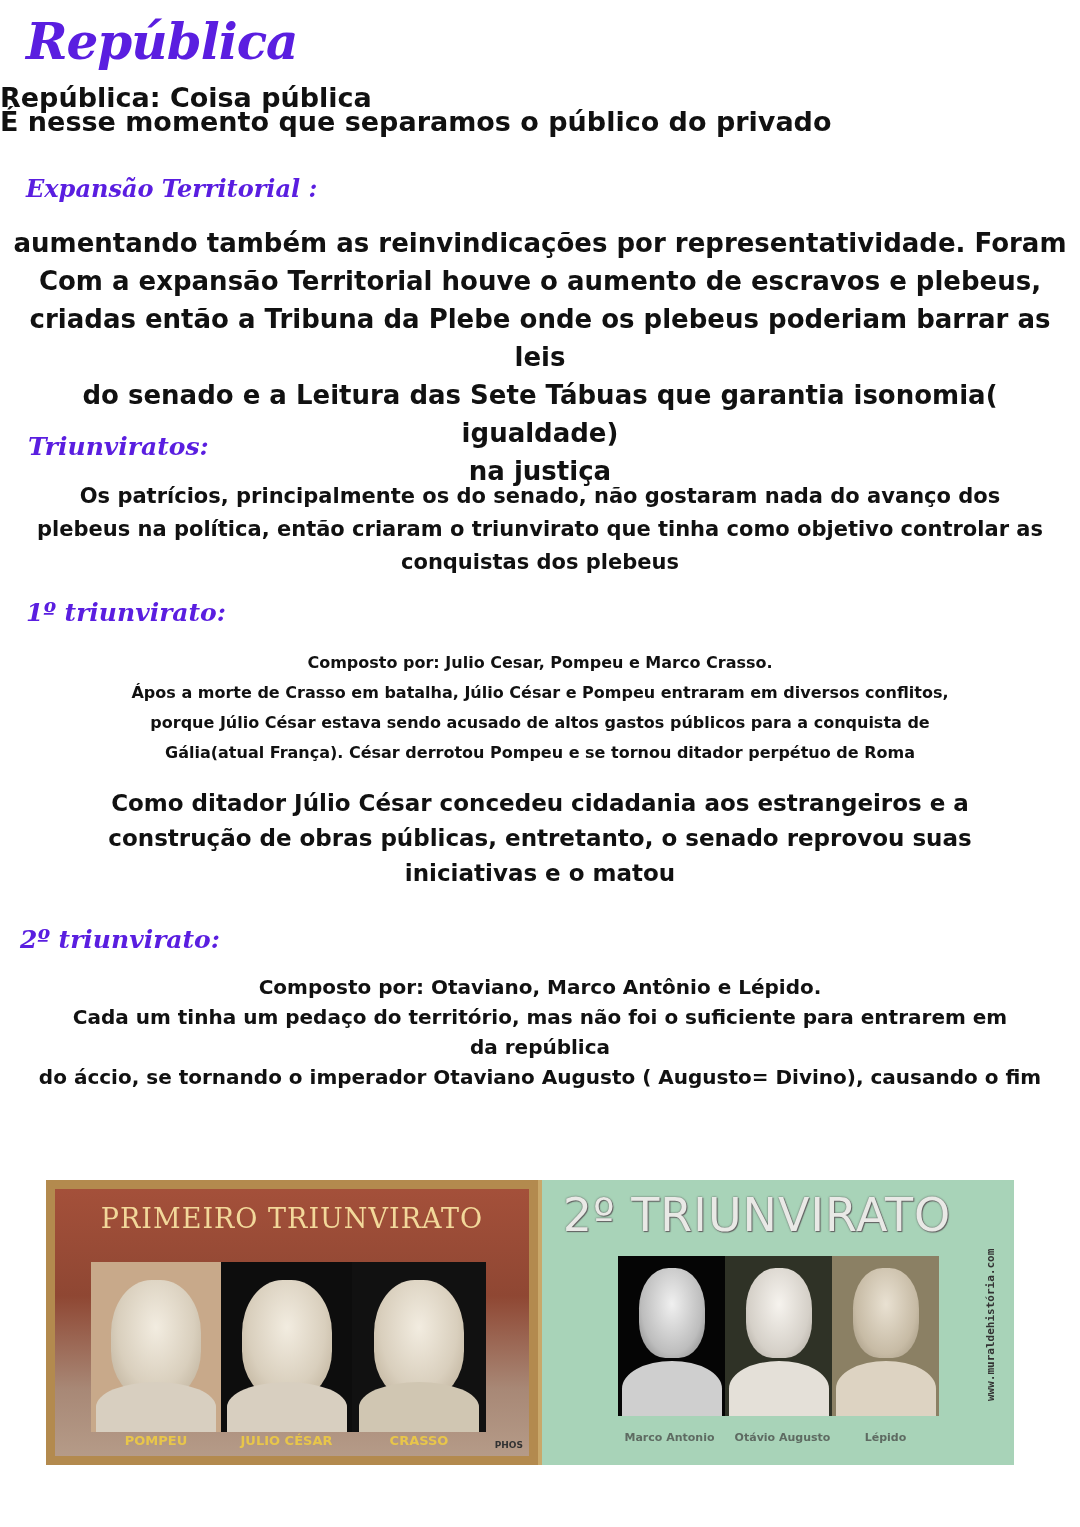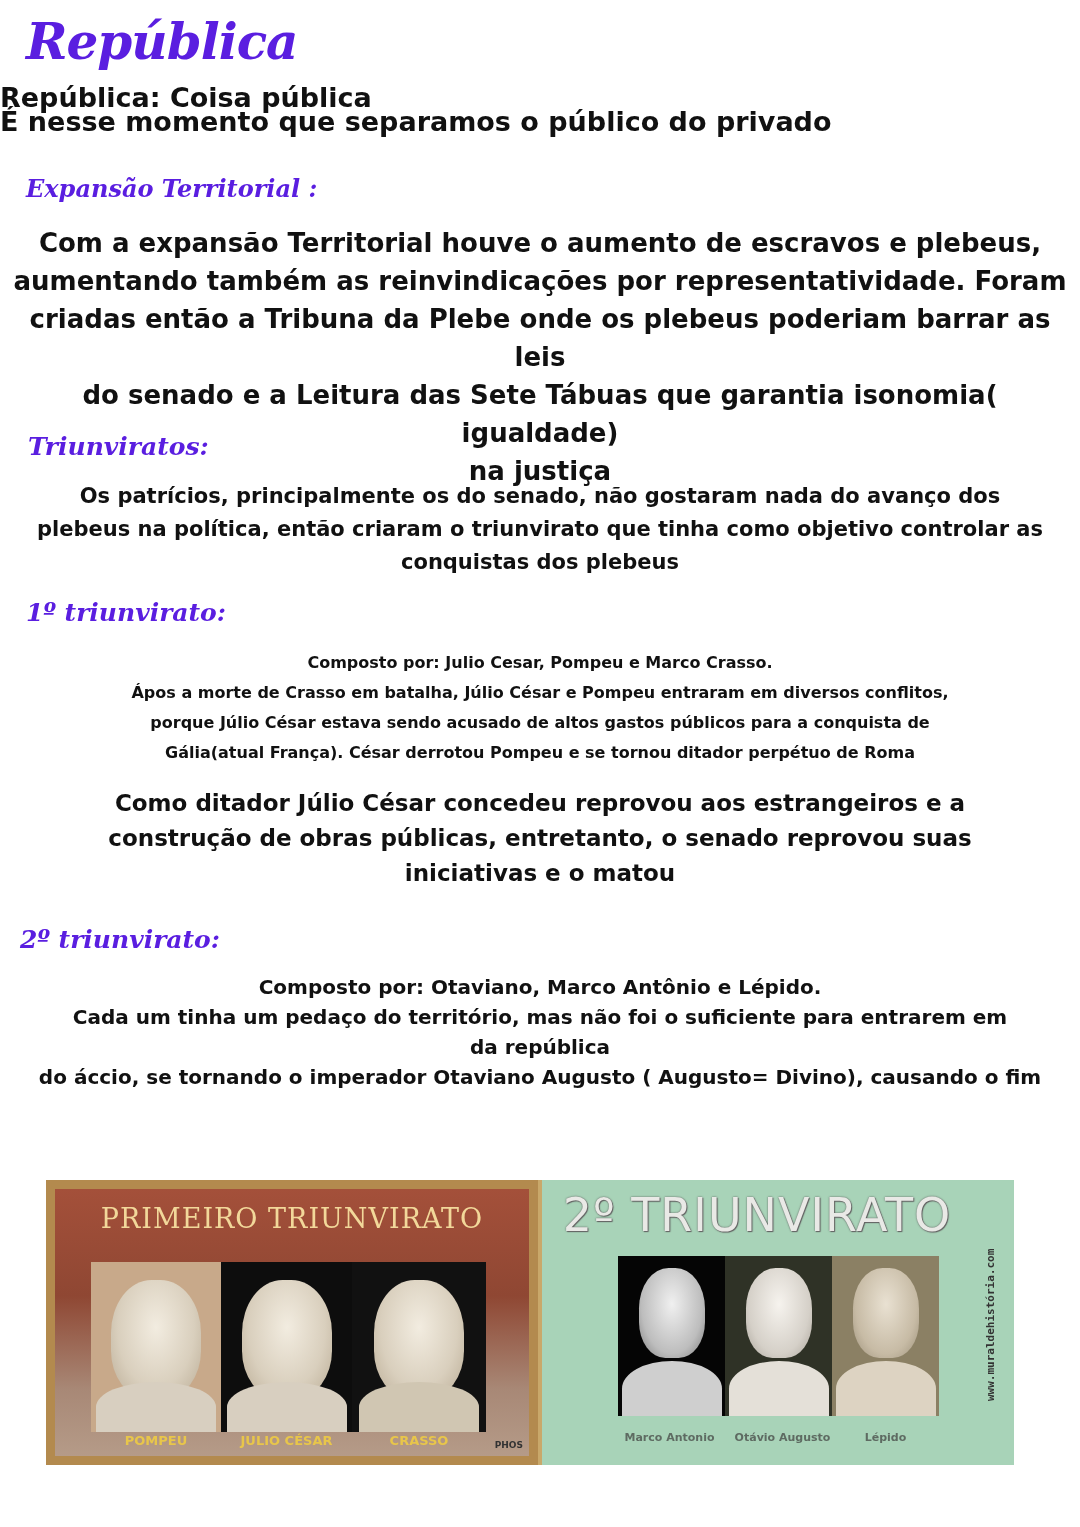--- a/index.html
+++ b/index.html
@@ -86,43 +86,43 @@
 </head>
 <body>
 
 <div class="title">República</div>
 
 <div class="subtitle" style="top:80px;">República: Coisa pública</div>
 <div class="subtitle" style="top:104px;">É nesse momento que separamos o público do privado</div>
 
 <div class="heading" style="left:26px; top:174px; font-size:24px;">Expansão Territorial :</div>
 <div class="para" style="top:224px; font-size:26px; line-height:38px;">
+  <p>aumentando também as reinvindicações por representatividade. Foram</p>
   <p>Com a expansão Territorial houve o aumento de escravos e plebeus,</p>
-  <p>aumentando também as reinvindicações por representatividade. Foram</p>
   <p>criadas então a Tribuna da Plebe onde os plebeus poderiam barrar as leis</p>
   <p>do senado e a Leitura das Sete Tábuas que garantia isonomia( igualdade)</p>
   <p>na justiça</p>
 </div>
 
 <div class="heading" style="left:28px; top:432px; font-size:25px;">Triunviratos:</div>
 <div class="para" style="top:480px; font-size:21px; line-height:33px;">
   <p>Os patrícios, principalmente os do senado, não gostaram nada do avanço dos</p>
   <p>plebeus na política, então criaram o triunvirato que tinha como objetivo controlar as</p>
   <p>conquistas dos plebeus</p>
 </div>
 
 <div class="heading" style="left:26px; top:598px; font-size:25px;">1º triunvirato:</div>
 <div class="para" style="top:648px; font-size:16px; line-height:30px;">
   <p>Composto por: Julio Cesar, Pompeu e Marco Crasso.</p>
   <p>Ápos a morte de Crasso em batalha, Júlio César e Pompeu entraram em diversos conflitos,</p>
   <p>porque Júlio César estava sendo acusado de altos gastos públicos para a conquista de</p>
   <p>Gália(atual França). César derrotou Pompeu e se tornou ditador perpétuo de Roma</p>
 </div>
 <div class="para" style="top:786px; font-size:23px; line-height:35px;">
-  <p>Como ditador Júlio César concedeu reprovou aos estrangeiros e a</p>
+  <p>Como ditador Júlio César concedeu cidadania aos estrangeiros e a</p>
   <p>construção de obras públicas, entretanto, o senado reprovou suas</p>
   <p>iniciativas e o matou</p>
 </div>
 
 <div class="heading" style="left:20px; top:925px; font-size:25px;">2º triunvirato:</div>
 <div class="para" style="top:972px; font-size:20px; line-height:30px;">
   <p>Composto por: Otaviano, Marco Antônio e Lépido.</p>
   <p>Cada um tinha um pedaço do território, mas não foi o suficiente para entrarem em</p>
   <p>da república</p>
   <p>do áccio, se tornando o imperador Otaviano Augusto ( Augusto= Divino), causando o fim</p>

